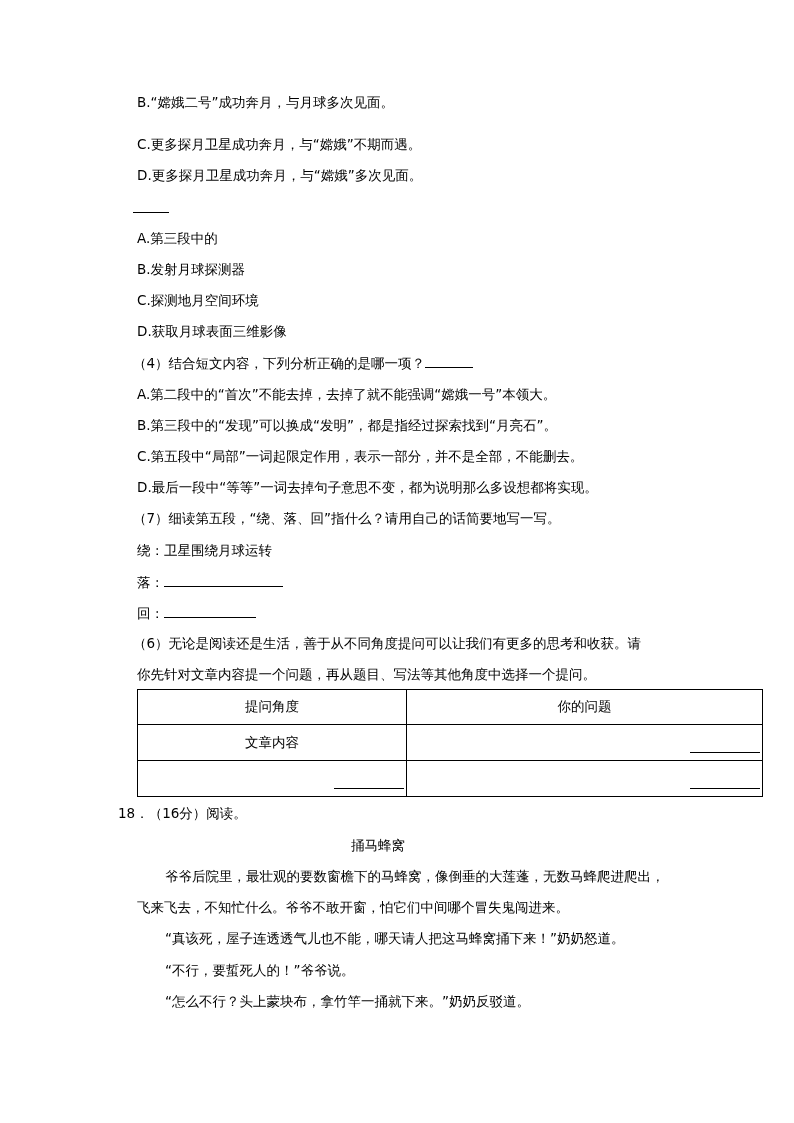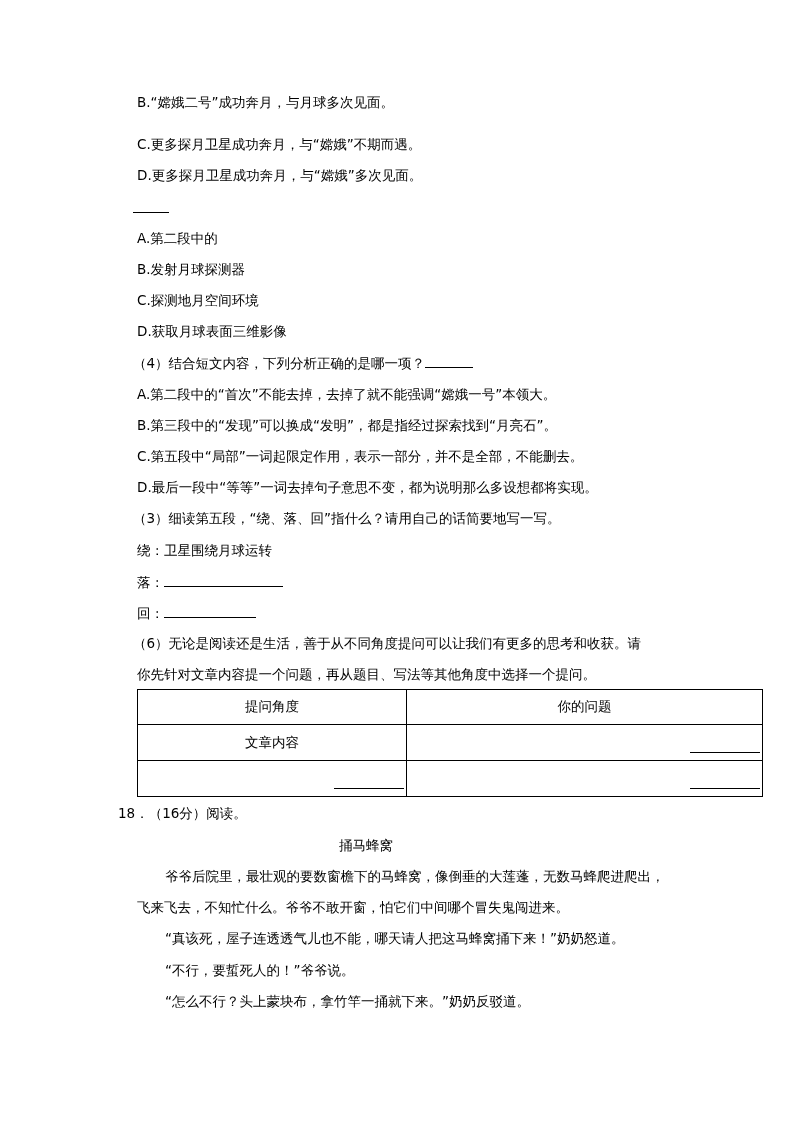--- a/index.html
+++ b/index.html
@@ -2,53 +2,53 @@
 <html><head>
 <meta charset="utf-8">
 <style>
   html, body { margin: 0; padding: 0; background: #ffffff; }
   body { width: 794px; height: 1123px; position: relative; overflow: hidden;
          font-family: "DejaVu Sans", "Liberation Sans", sans-serif; color: #000; }
   .line { position: absolute; left: 137px; font-size: 13.5px; line-height: 18px; white-space: nowrap; }
   .blank { display: inline-block; border-bottom: 1px solid #000; height: 14px; vertical-align: baseline; }
   .q-title { left: 133px; }
   .num { left: 118px; }
-  .title { position: absolute; left: 1px; width: 730px; text-align: center; font-size: 13.5px; line-height: 18px; }
+  .title { position: absolute; left: 13px; width: 730px; text-align: center; font-size: 13.5px; line-height: 18px; }
   .indent { left: 165px; }
   .dialog { left: 165px; }
   table.qtable { position: absolute; left: 137px; top: 689px; width: 626px; border-collapse: collapse; }
   table.qtable td { border: 1.5px solid #000; font-size: 13.5px; text-align: center; position: relative; padding: 0; }
   table.qtable tr.r0 td { height: 34px; }
   table.qtable tr.r1 td, table.qtable tr.r2 td { height: 35px; }
   .cell-blank { position: absolute; right: 2px; bottom: 7px; width: 70px; border-bottom: 1px solid #000; }
 </style>
 </head>
 <body>
 
 <div class="line" style="top:93px">B.“嫦娥二号”成功奔月，与月球多次见面。</div>
 <div class="line" style="top:135px">C.更多探月卫星成功奔月，与“嫦娥”不期而遇。</div>
 <div class="line" style="top:166px">D.更多探月卫星成功奔月，与“嫦娥”多次见面。</div>
 
 <div class="line q-title" style="top:198px">
   <span class="blank" style="width:36px"></span>
 </div>
-<div class="line" style="top:229px">A.第二段中的</div>
+<div class="line" style="top:229px">A.第三段中的</div>
 <div class="line" style="top:260px">B.发射月球探测器</div>
 <div class="line" style="top:291px">C.探测地月空间环境</div>
 <div class="line" style="top:322px">D.获取月球表面三维影像</div>
 
 <div class="line q-title" style="top:353px">
   <span>（4）结合短文内容，下列分析正确的是哪一项？</span><span class="blank" style="width:48px"></span>
 </div>
 <div class="line" style="top:385px">A.第二段中的“首次”不能去掉，去掉了就不能强调“嫦娥一号”本领大。</div>
 <div class="line" style="top:416px">B.第三段中的“发现”可以换成“发明”，都是指经过探索找到“月亮石”。</div>
 <div class="line" style="top:447px">C.第五段中“局部”一词起限定作用，表示一部分，并不是全部，不能删去。</div>
 <div class="line" style="top:478px">D.最后一段中“等等”一词去掉句子意思不变，都为说明那么多设想都将实现。</div>
 
-<div class="line q-title" style="top:509px">（3）细读第五段，“绕、落、回”指什么？请用自己的话简要地写一写。</div>
+<div class="line q-title" style="top:509px">（7）细读第五段，“绕、落、回”指什么？请用自己的话简要地写一写。</div>
 <div class="line" style="top:541px">
   <span>绕：</span><span>卫星围绕月球运转</span>
 </div>
 <div class="line" style="top:572px">
   <span>落：</span><span class="blank" style="width:119px"></span>
 </div>
 <div class="line" style="top:603px">
   <span>回：</span><span class="blank" style="width:92px"></span>
 </div>
 

